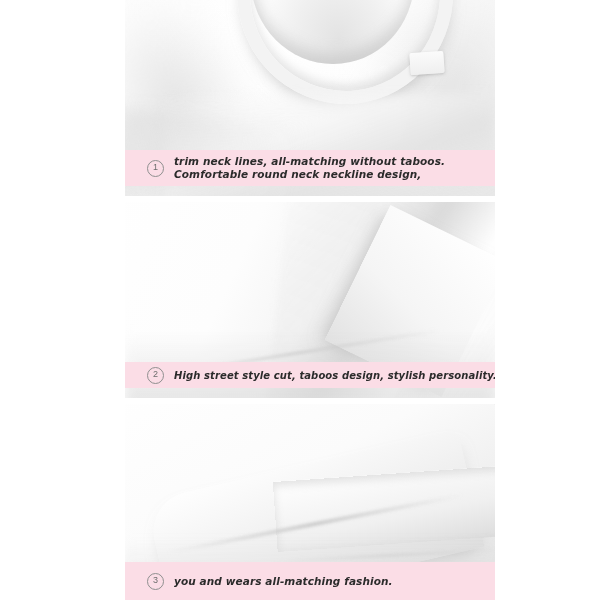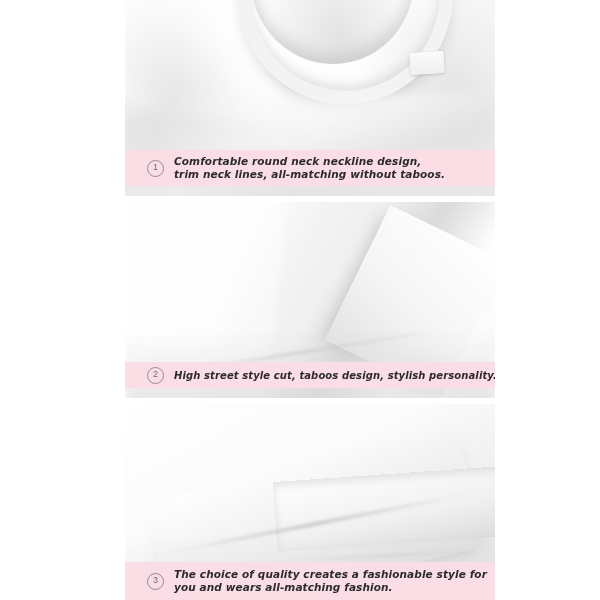--- a/index.html
+++ b/index.html
@@ -261,22 +261,22 @@
       <div class="p1-shadow-right"></div>
       <div class="p1-collar-inner"></div>
       <div class="p1-collar"></div>
       <div class="p1-label"></div>
       <div class="p1-fold-a"></div>
       <div class="p1-fold-b"></div>
     </div>
     <div class="caption cap-1">
       <div class="badge">1</div>
       <div class="cap-text">
+        <span class="line">trim neck lines, all-matching without taboos.</span>
         <span class="line">Comfortable round neck neckline design,</span>
-        <span class="line">trim neck lines, all-matching without taboos.</span>
       </div>
     </div>
   </div>
 
   <div class="panel panel-2">
     <div class="photo">
       <div class="fabric-base"></div>
       <div class="p2-wedge"></div>
       <div class="p2-seam"></div>
       <div class="p2-corner"></div>
@@ -297,19 +297,18 @@
       <div class="p3-body"></div>
       <div class="p3-sleeve"></div>
       <div class="p3-cuff"></div>
       <div class="p3-fold-line"></div>
       <div class="p3-fold-line2"></div>
       <div class="p3-bottom-shadow"></div>
     </div>
     <div class="caption cap-3">
       <div class="badge">3</div>
       <div class="cap-text">
-        <span class="line">The choice of quality creates a fashionable style for</span>
         <span class="line">you and wears all-matching fashion.</span>
       </div>
     </div>
   </div>
 
 </div>
 
 </body></html>

